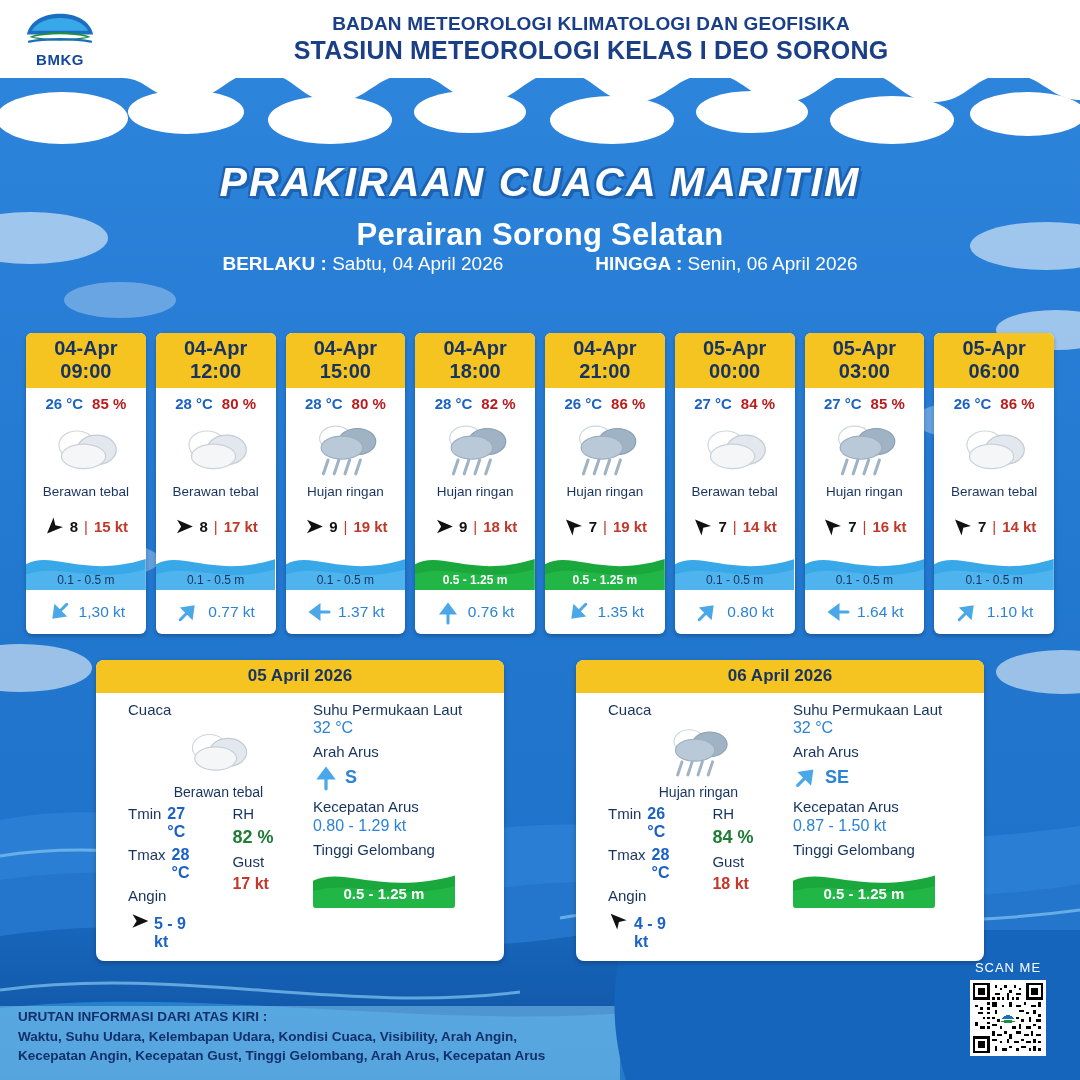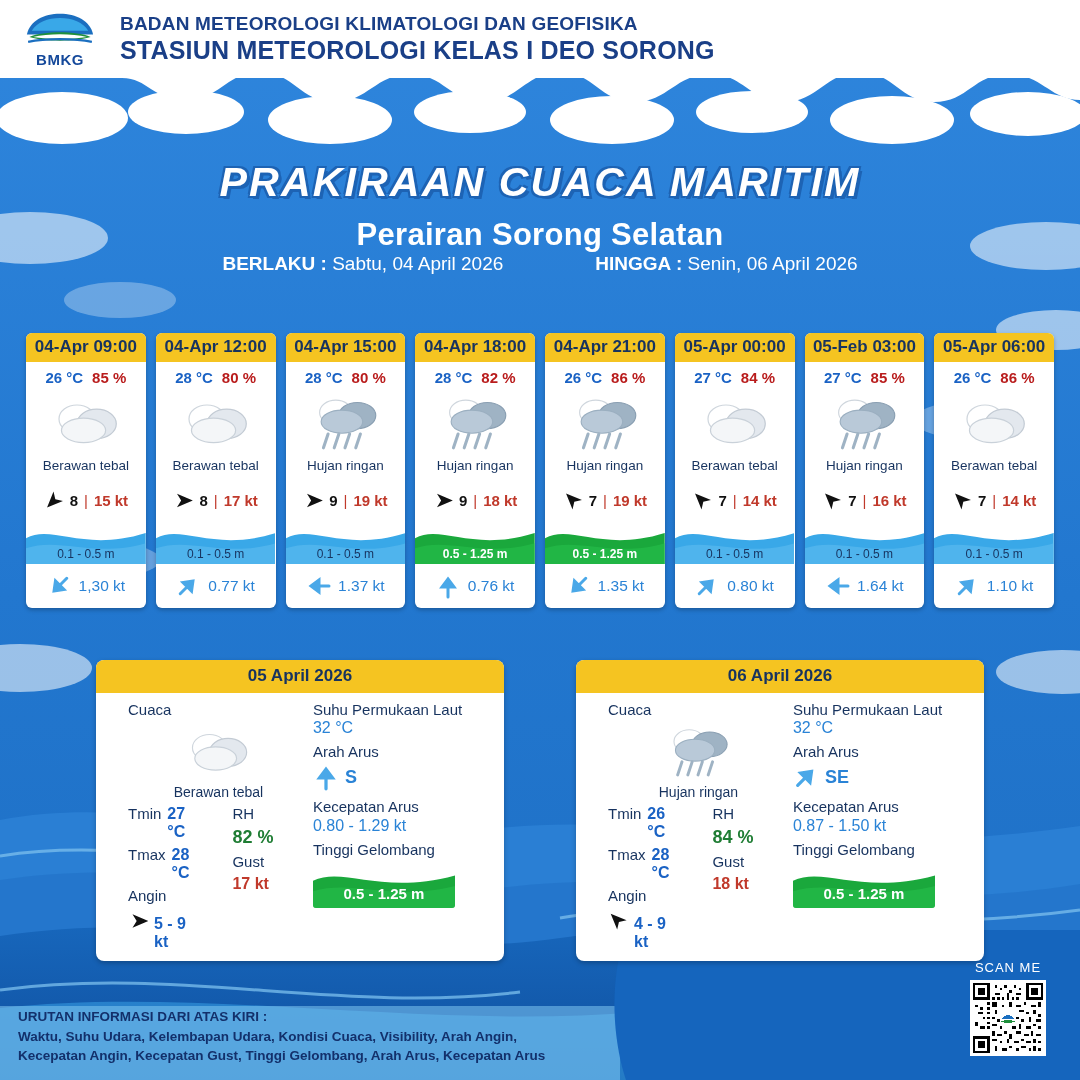--- a/index.html
+++ b/index.html
@@ -16,21 +16,21 @@
   
   .header {
     position: absolute; top: 0; left: 0; right: 0; height: 78px;
     background: #fff;
     display: flex; align-items: center;
     z-index: 5;
   }
   .logo-wrap { width: 120px; display: flex; flex-direction: column; align-items: center; justify-content: center; }
   .logo-mark { width: 74px; height: 38px; }
   .logo-text { font-size: 15px; font-weight: bold; color: #15499b; letter-spacing: .5px; margin-top: 3px; }
-  .header-titles { flex: 1; text-align: left; padding-right: 18px; }
+  .header-titles { flex: 1; text-align: center; padding-right: 18px; }
   .header-titles .line1 { font-size: 19px; font-weight: bold; color: #1a3f87; letter-spacing: .2px; }
   .header-titles .line2 { font-size: 25px; font-weight: bold; color: #1a3f87; letter-spacing: .2px; margin-top: 1px; }
 
   
   .title-block { position: absolute; top: 160px; left: 0; right: 0; text-align: center; z-index: 4; }
   .main-title {
     font-size: 40px; font-weight: bold; font-style: italic; color: #fff;
     letter-spacing: 2px;
     text-shadow: 3px 3px 0 #1d63b4, -2px -2px 0 #1d63b4, 2px -2px 0 #1d63b4, -2px 2px 0 #1d63b4;
     transform: scaleX(1.03);
@@ -40,21 +40,21 @@
   .valid-row span.lbl { font-weight: bold; }
 
   
   .cards { position: absolute; top: 333px; left: 26px; right: 26px; display: flex; gap: 10px; z-index: 4; }
   .card {
     width: 124px; background: #fff; border-radius: 6px; overflow: hidden;
     box-shadow: 0 2px 4px rgba(0,0,0,.25);
     display: flex; flex-direction: column;
   }
   .card-time {
-    background: #f5c421; color: #17335f; font-weight: bold; font-size: 17px;
+    background: #f5c421; color: #17335f; font-weight: bold; font-size: 20px;
     text-align: center; padding: 4px 0 5px;
   }
   .card-temp { display: flex; justify-content: center; gap: 9px; padding: 7px 0 2px; font-size: 15px; font-weight: bold; }
   .temp { color: #1a62c4; }
   .hum { color: #b91c1c; }
   .card-icon { height: 70px; display: flex; align-items: center; justify-content: center; }
   .card-cond { text-align: center; font-size: 13.5px; color: #17335f; padding-bottom: 4px; }
   .card-wind { display: flex; align-items: center; justify-content: center; gap: 6px; padding: 12px 0 10px; font-size: 15px; }
   .card-wind .deg { color: #111; font-weight: bold; }
   .card-wind .sep { color: #c0392b; }
@@ -439,21 +439,21 @@
     </div>
     <div class="card-cur">
       <span class="arrow" style="transform:rotate(225deg);display:inline-block;">
     <svg viewBox="0 0 24 24" width="24" height="24">
             <path d="M12,3 L12,15 M12,21 L6,13 L18,13 Z" fill="#4aa8e8" stroke="#4aa8e8" stroke-width="3" stroke-linecap="round"></path>
           </svg></span>
       <span class="val">0.80 kt</span>
     </div>
     </div>
     <div class="card">
-    <div class="card-time">05-Feb 03:00</div>
+    <div class="card-time">05-Apr 03:00</div>
     <div class="card-temp">
       <span class="temp">27 °C</span>
       <span class="hum">85 %</span>
     </div>
     <div class="card-icon">
         <svg viewBox="0 0 96 76" width="74" height="58.46">
     <ellipse cx="36" cy="24" rx="21" ry="16" fill="#ffffff" stroke="#cfd6dd" stroke-width="1.5"></ellipse>
     <ellipse cx="64" cy="28" rx="24" ry="17" fill="#9fb3c4" stroke="#8a9fb2" stroke-width="1.5"></ellipse>
     <ellipse cx="44" cy="36" rx="27" ry="15" fill="#b9c9d8" stroke="#9bafc0" stroke-width="1.5"></ellipse>
     <g stroke="#9fb3c4" stroke-width="4" stroke-linecap="round">

